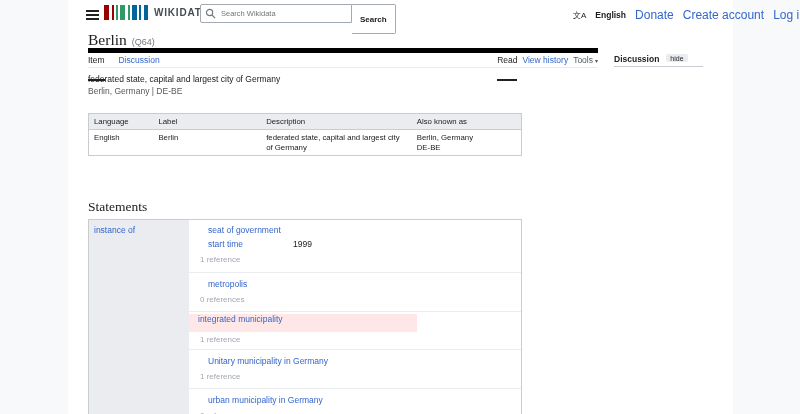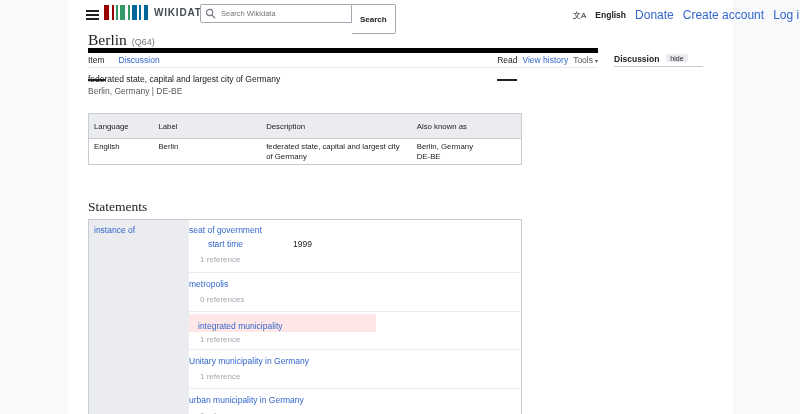--- a/index.html
+++ b/index.html
@@ -61,44 +61,44 @@
   #appearance-hide { background:#eaecf0; border-radius:2px; font-size:7px; padding:0.5px 4px; color:#202122; cursor:pointer; }
 
   
   #entity-desc { position:absolute; left:88px; top:74px; font-size:8.5px; color:#202122; }
   #entity-aliases { position:absolute; left:88px; top:86px; font-size:8.5px; color:#54595d; }
 
   
   #term-table { position:absolute; left:88px; top:113px; width:434px; border-collapse:collapse; font-size:7.8px; }
   #term-table, #term-table td, #term-table th { border:1px solid #c8ccd1; }
   #term-table td, #term-table th { border-left:none; border-right:none; }
-  #term-table th { background:#eaecf0; font-weight:normal; text-align:left; padding:2px 5px; height:25px; color:#202122; }
+  #term-table th { background:#eaecf0; font-weight:normal; text-align:left; padding:2px 5px; height:16px; color:#202122; }
   #term-table td { vertical-align:top; padding:3px 5px 2px 5px; line-height:10px; }
   .col-lang { width:65px; } .col-label { width:108px; } .col-desc { width:151px; } .col-aka { width:110px; }
   .aka-line { display:block; }
 
   
   #statements-heading { position:absolute; left:88px; top:199px; font-family:"Liberation Serif","DejaVu Serif",serif; font-size:13.5px; color:#202122; }
   #statements-group { position:absolute; left:88px; top:219px; width:434px; height:210px; border:1px solid #c8ccd1; display:flex; background:#fff; }
   #prop-col { width:100px; background:#eaecf0; padding:5px 5px; flex:none; }
   #prop-col .link { font-size:8.5px; }
   #claims-col { flex:1; }
   .claim-row { position:relative; }
   .claim-row + .claim-row { border-top:1px solid #eaecf0; }
-  .claim-main { display:block; margin-left:0; font-size:8.5px; line-height:11px; }
+  .claim-main { display:block; margin-left:19px; font-size:8.5px; line-height:11px; }
   .claim-refs { display:block; margin-left:11px; font-size:8px; line-height:11px; color:#a2a9b1; cursor:pointer; }
   .qual-line { margin-left:19px; margin-top:3px; line-height:11px; font-size:8.5px; }
   .qual-prop { display:inline-block; width:85px; }
   .qual-val { color:#202122; }
   .row-1 { height:52px; padding-top:5px; }
   .row-1 .claim-refs { margin-top:4px; }
   .row-2 { height:39px; padding-top:6px; }
   .row-2 .claim-refs { margin-top:4px; }
   .row-3 { height:38px; }
-  .hl-band { margin-top:2px; width:187px; height:18px; background:#fee7e6; display:flex; align-items:flex-end; }
+  .hl-band { margin-top:2px; width:228px; height:18px; background:#fee7e6; display:flex; align-items:flex-start; }
   .hl-band .claim-main { margin-left:9px; }
   .row-3 .claim-refs { margin-top:2px; }
   .row-4 { height:39px; padding-top:6px; }
   .row-4 .claim-refs { margin-top:4px; }
   .row-5 { height:40px; padding-top:6px; }
   .row-5 .claim-refs { margin-top:4px; }
 </style>
 </head>
 <body>
 

